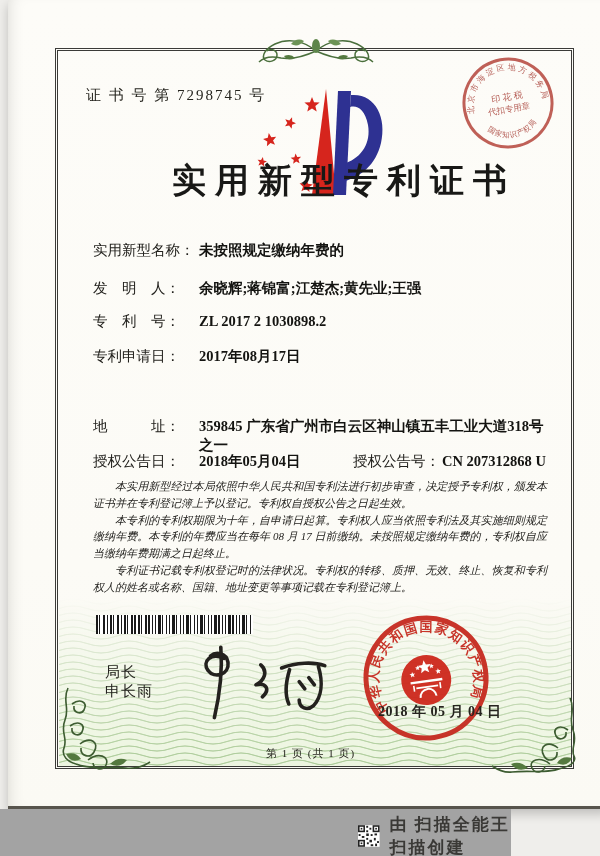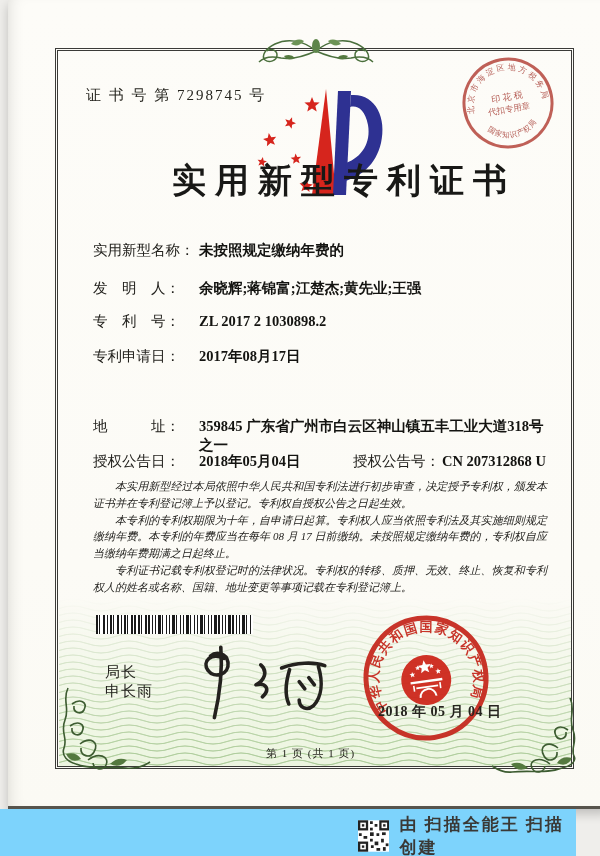--- a/index.html
+++ b/index.html
@@ -52,21 +52,21 @@
   .director{position:absolute;left:97px;top:663px;font-size:15px;z-index:3;color:#23221e;}
   .director div{letter-spacing:1px;}
   .sig{position:absolute;left:178px;top:644px;z-index:3;}
   .pageno{position:absolute;left:250px;top:746px;font-size:11px;letter-spacing:1px;z-index:3;color:#26251f;margin-left:8px;}
   .sealdate{
     position:absolute;left:370px;top:703px;font-size:14px;font-weight:700;
     letter-spacing:.5px;color:#26241f;z-index:5;
   }
   .grantseal{position:absolute;left:352px;top:612px;z-index:4;opacity:.93;}
   .taxseal{position:absolute;left:452px;top:55px;z-index:3;opacity:.85;}
-  .scanstrip{position:absolute;left:0;top:809px;width:576px;height:47px;background:#7dd3fc;}
+  .scanstrip{position:absolute;left:0;top:809px;width:511px;height:47px;background:#a3a3a3;}
   .scanbar{position:absolute;left:358px;top:4px;display:flex;align-items:center;gap:10px;}
   .scantext{font-size:17px;font-weight:600;letter-spacing:2px;color:#3a3936;}
 </style>
 </head>
 <body>
 
 <div class="page">
 
   <svg class="band" width="512" height="168" viewBox="0 0 512 168">
     <defs>

